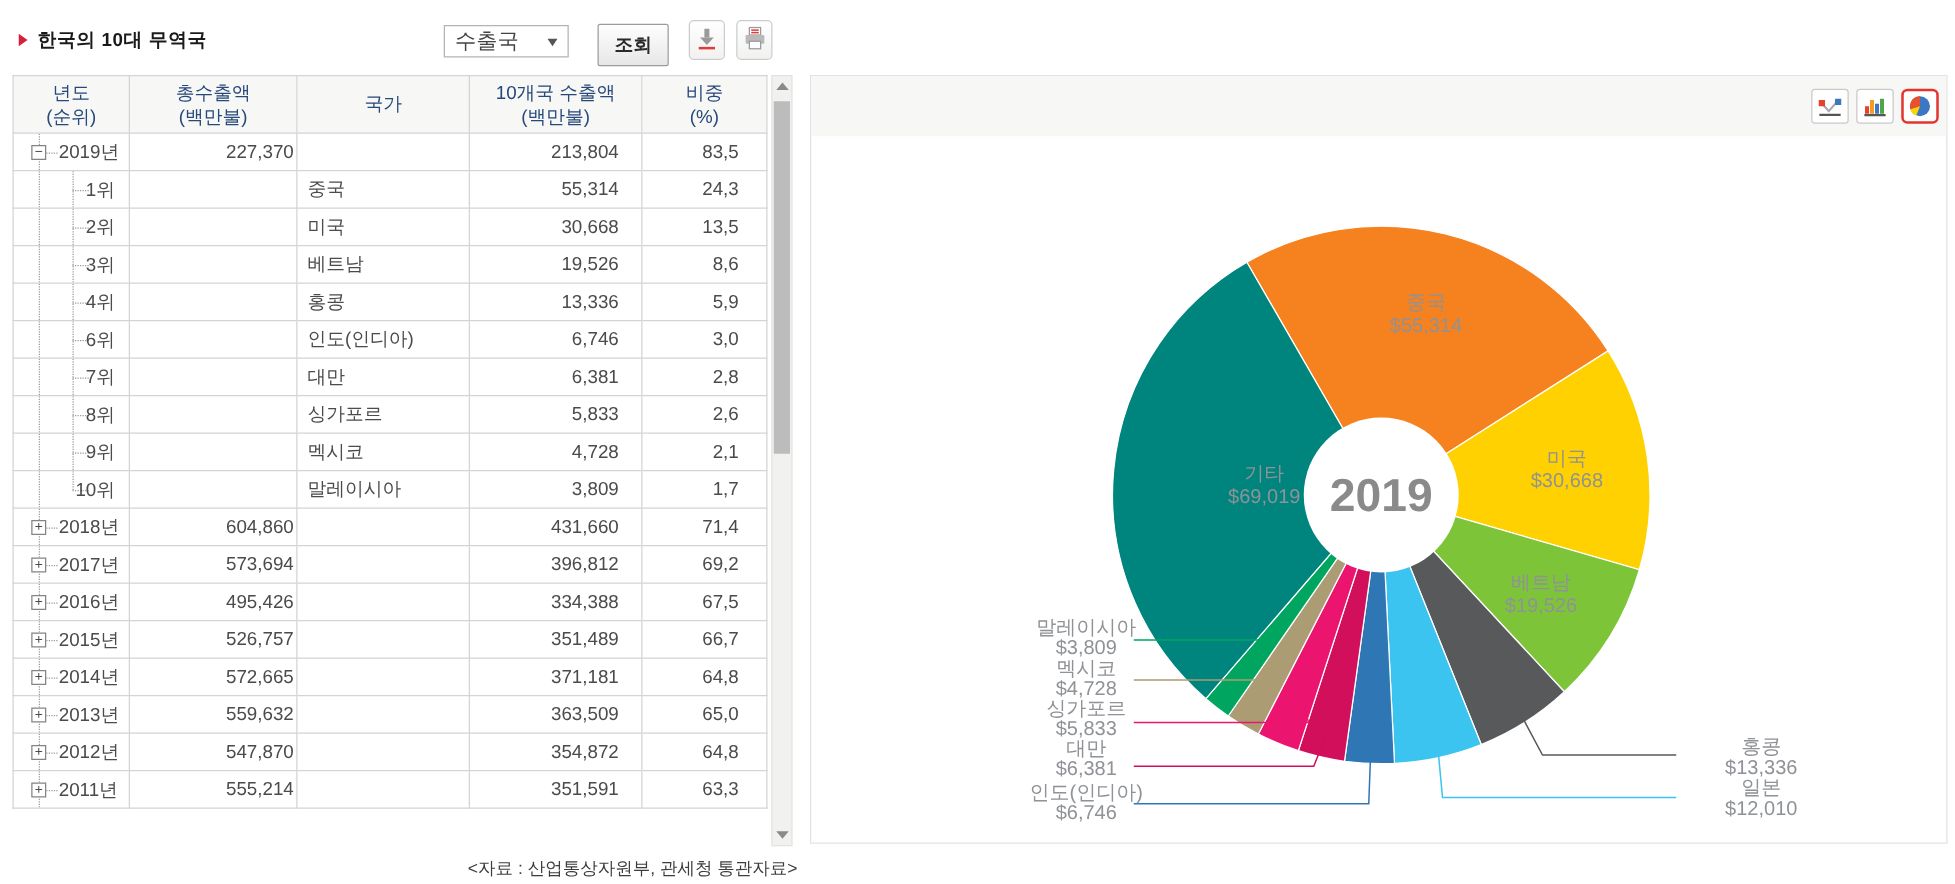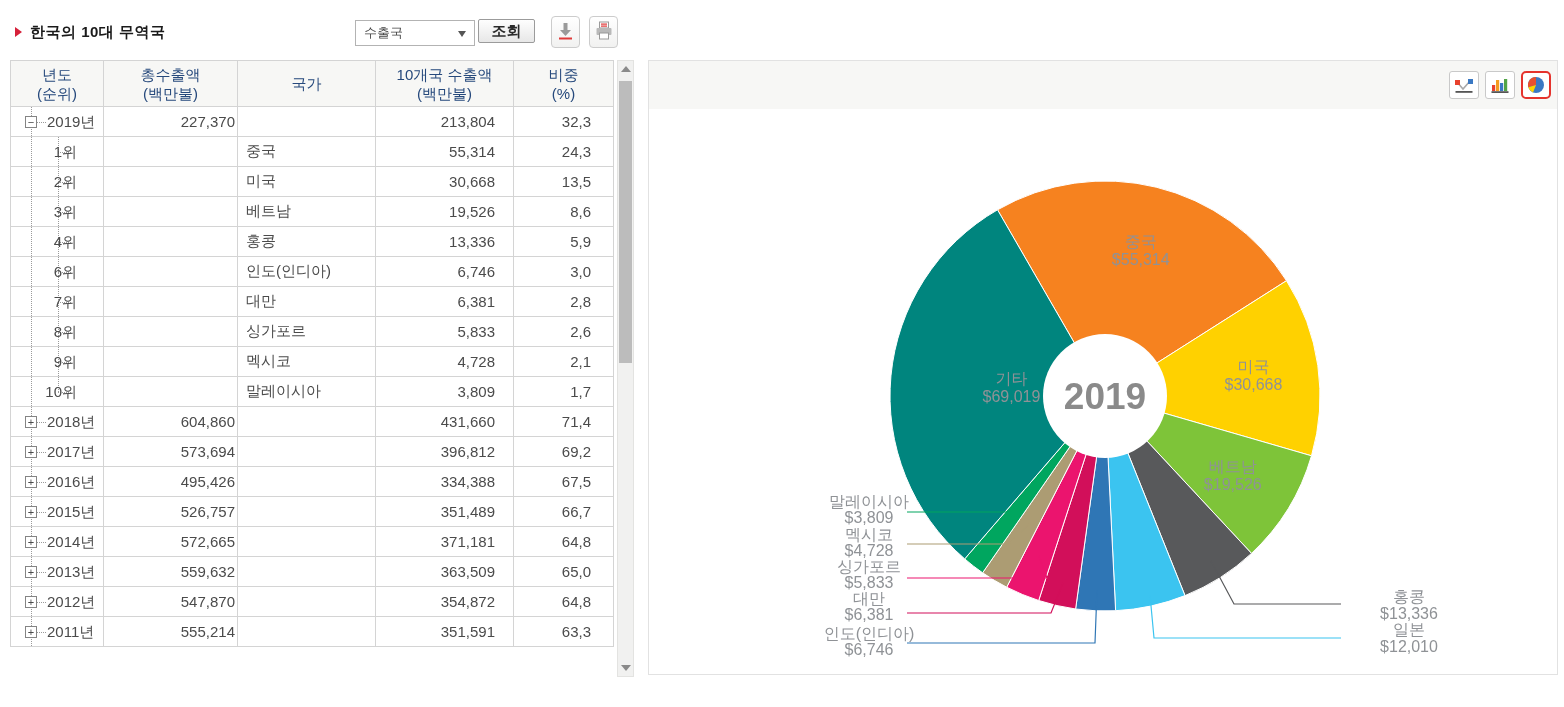--- a/index.html
+++ b/index.html
@@ -3,23 +3,23 @@
 <meta charset="utf-8">
 <style>
   * { margin:0; padding:0; box-sizing:border-box; }
   html,body { background:#fff; }
   body { font-family:"Liberation Sans","DejaVu Sans",sans-serif; }
   .app { position:relative; width:1564px; height:707px; background:#fff; overflow:hidden;border-radius:28px; }
 
   
   .title { position:absolute; left:15px; top:23px; font-size:15px; font-weight:bold; color:#1a1a1a; letter-spacing:0.5px; }
   .title .tri { display:inline-block; width:0; height:0; border-left:7px solid #d6213a; border-top:5px solid transparent; border-bottom:5px solid transparent; margin-right:8px; }
-  .selectbox { position:absolute; left:355px; top:20px; width:120px; height:26px; border:1px solid #b3b3b3; background:#fff; font-size:13px; color:#444; line-height:24px; padding-left:8px; cursor:pointer; }
+  .selectbox { position:absolute; left:355px; top:20px; width:100px; height:26px; border:1px solid #b3b3b3; background:#fff; font-size:17px; color:#444; line-height:24px; padding-left:8px; cursor:pointer; }
   .selectbox .caret { position:absolute; right:8px; top:10px; width:0; height:0; border-top:6px solid #555; border-left:4px solid transparent; border-right:4px solid transparent; }
-  .query-btn { position:absolute; left:478px; top:19px; width:57px; height:24px; border:1px solid #9b9b9b; border-radius:2px; background:linear-gradient(#fefefe,#e7e7e7); font-size:15px; font-weight:bold; color:#2b2b2b; cursor:pointer; font-family:inherit; }
+  .query-btn { position:absolute; left:478px; top:19px; width:57px; height:34px; border:1px solid #9b9b9b; border-radius:2px; background:linear-gradient(#fefefe,#e7e7e7); font-size:15px; font-weight:bold; color:#2b2b2b; cursor:pointer; font-family:inherit; }
   .tool-ibtn { position:absolute; top:16px; width:29px; height:32px; border:1px solid #ccc; border-radius:4px; background:linear-gradient(#fff,#f1f1f0); cursor:pointer; display:flex; align-items:center; justify-content:center; }
   .tool-ibtn.dl { left:551px; }
   .tool-ibtn.pr { left:589px; }
 
   
   .grid { position:absolute; left:10px; top:60px; width:603px; border-collapse:collapse; table-layout:fixed; font-size:15px; color:#4b4b4b; }
   .grid th, .grid td { border:1px solid #d4d4d4; height:30px; overflow:hidden; white-space:nowrap; }
   .grid thead th { background:#f7f7f5; color:#26497c; font-weight:normal; height:46px; text-align:center; line-height:19px; }
   .grid td { background:#fff; }
   .num { text-align:right; }
@@ -28,21 +28,21 @@
   .c-shr { padding-right:22px; }
   .c-cty { padding-left:8px; text-align:left; }
   .tc { position:relative; height:29px; }
   .trunk { position:absolute; left:20px; top:0; bottom:0; width:0; border-left:1px dotted #9a9a9a; }
   .branch { position:absolute; left:47px; top:0; bottom:0; width:0; border-left:1px dotted #9a9a9a; }
   .branch.half { bottom:50%; }
   .hstub { position:absolute; left:26px; top:50%; width:9px; border-top:1px dotted #9a9a9a; }
   .rstub { position:absolute; left:47px; top:50%; width:13px; border-top:1px dotted #9a9a9a; }
   .tbox { position:absolute; left:14px; top:50%; margin-top:-6px; width:12px; height:12px; background:#fff; border:1px solid #848484; color:#4a4a4a; font-size:11px; line-height:10px; text-align:center; cursor:pointer; z-index:2; }
   .ylabel { position:absolute; left:36px; top:50%; transform:translateY(-50%); }
-  .rlabel { position:absolute; right:26px; top:50%; transform:translateY(-50%);text-align:center; }
+  .rlabel { position:absolute; right:11px; top:50%; transform:translateY(-50%);text-align:center; }
 
   
   .vscroll { position:absolute; left:617px; top:60px; width:17px; height:617px; background:#f1f1f0; border:1px solid #e3e3e1; }
   .sb-up, .sb-down { position:absolute; left:0; width:15px; height:17px; cursor:pointer; }
   .sb-up { top:0; } .sb-down { bottom:0; }
   .sb-up i { position:absolute; left:3px; top:5px; width:0; height:0; border-bottom:6px solid #8a8a8a; border-left:5px solid transparent; border-right:5px solid transparent; }
   .sb-down i { position:absolute; left:3px; top:6px; width:0; height:0; border-top:6px solid #8a8a8a; border-left:5px solid transparent; border-right:5px solid transparent; }
   .sb-thumb { position:absolute; left:1px; top:20px; width:13px; height:282px; background:#bcbcbc; cursor:pointer; }
 
   
@@ -130,21 +130,21 @@
             <div class="tc">
               <i class="trunk"></i>
               <span class="tbox">−</span>
               <i class="hstub"></i>
               <span class="ylabel">2019년</span>
             </div>
           </td>
           <td class="num c-total">227,370</td>
           <td class="c-cty"></td>
           <td class="num c-amt">213,804</td>
-          <td class="num c-shr">32,3</td>
+          <td class="num c-shr">83,5</td>
         </tr>
         <tr>
           <td>
             <div class="tc">
               <i class="trunk"></i>
               <i class="branch"></i>
               <i class="rstub"></i>
               <span class="rlabel">1위</span>
             </div>
           </td>
@@ -456,13 +456,14 @@
         <text x="220" y="479" text-anchor="middle" font-size="16" fill="#8f9296">멕시코</text>
         <text x="220" y="495" text-anchor="middle" font-size="16" fill="#8f9296">$4,728</text>
         <text x="220" y="446" text-anchor="middle" font-size="16" fill="#8f9296">말레이시아</text>
         <text x="220" y="462" text-anchor="middle" font-size="16" fill="#8f9296">$3,809</text>
         <text x="362.41107410096646" y="323.21860210073544" text-anchor="middle" font-size="16" fill="#8f9296">기타</text>
         <text x="362.41107410096646" y="341.21860210073544" text-anchor="middle" font-size="16" fill="#8f9296">$69,019</text>
         <text x="456" y="348" text-anchor="middle" font-size="37" font-weight="bold" fill="#8a8a8a">2019</text>
       </svg>
   </div>
 
+  <div class="source-note">&lt;자료 : 산업통상자원부, 관세청 통관자료&gt;</div>
 </div>
 
 </body></html>

